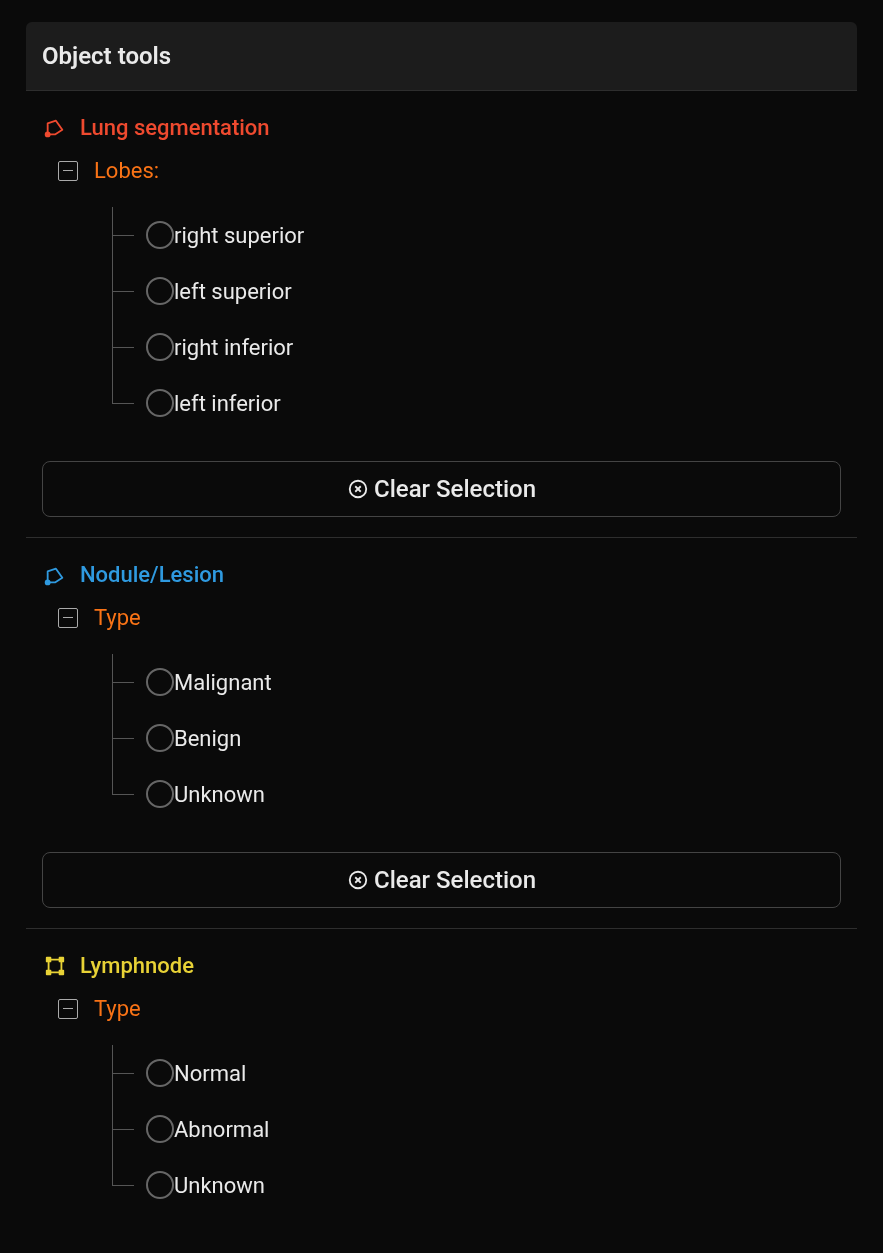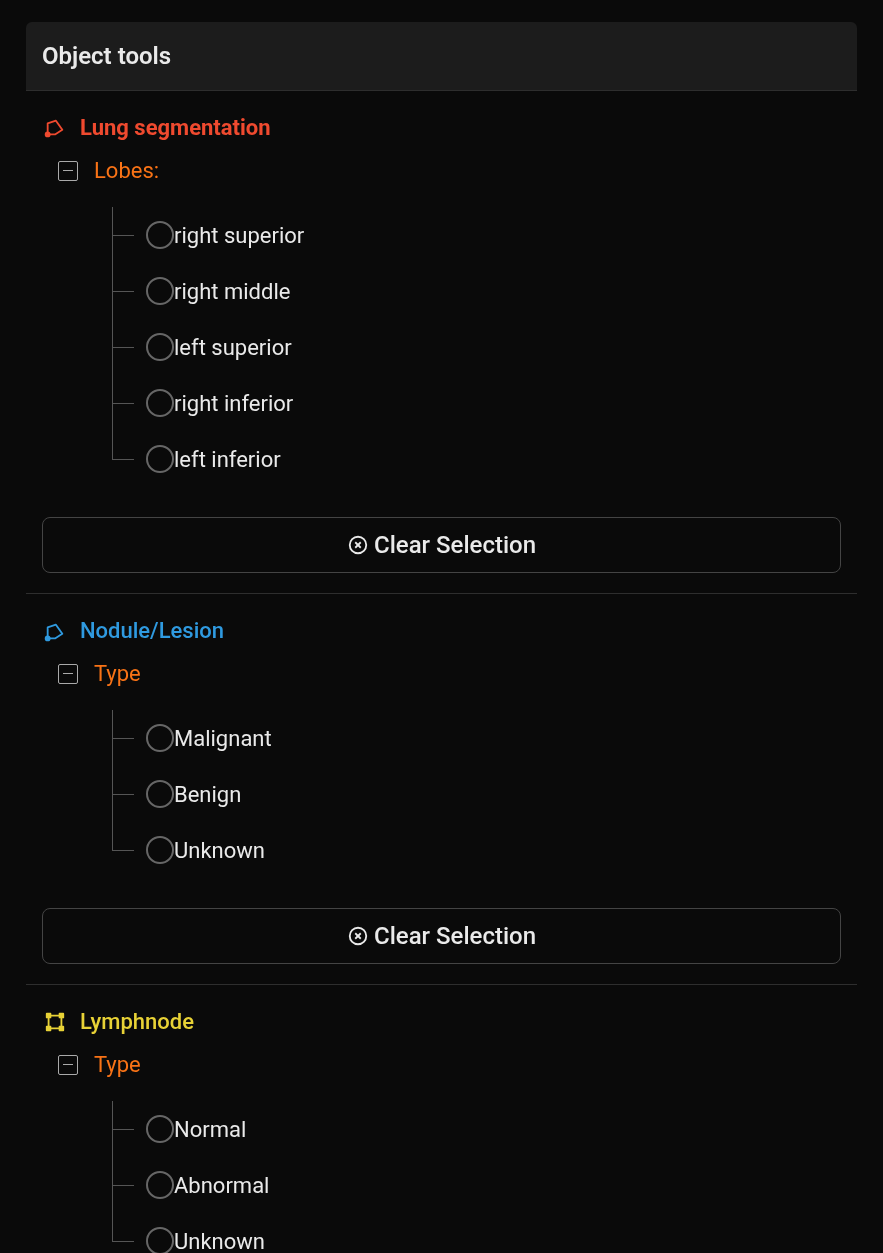--- a/index.html
+++ b/index.html
@@ -37,21 +37,21 @@
     padding-left: 18px;
     font-size: 22px;
     font-weight: 500;
     margin-bottom: 18px;
   }
   .section-title-row svg {
     width: 22px;
     height: 22px;
     flex-shrink: 0;
   }
-  .color-red { color: #ef4a2f; font-weight: bold; }
+  .color-red { color: #ef4a2f; }
   .color-red svg { stroke: #ef4a2f; fill: none; }
   .color-blue { color: #2f9ae0; align-items: flex-end; }
   .color-blue svg { stroke: #2f9ae0; fill: none; }
   .color-yellow { color: #e8d236; }
   .color-yellow svg { stroke: #e8d236; fill: none; }
 
   .group-row {
     display: flex;
     align-items: center;
     gap: 16px;
@@ -181,25 +181,20 @@
     </div>
     <div class="options">
       <div class="option-row">
         <span class="option-spacer"></span>
         <span class="radio"></span>
         <span class="option-label">right superior</span>
       </div>
       <div class="option-row">
         <span class="option-spacer"></span>
         <span class="radio"></span>
-        <span class="option-label">right middle</span>
-      </div>
-      <div class="option-row">
-        <span class="option-spacer"></span>
-        <span class="radio"></span>
         <span class="option-label">left superior</span>
       </div>
       <div class="option-row">
         <span class="option-spacer"></span>
         <span class="radio"></span>
         <span class="option-label">right inferior</span>
       </div>
       <div class="option-row">
         <span class="option-spacer"></span>
         <span class="radio"></span>

